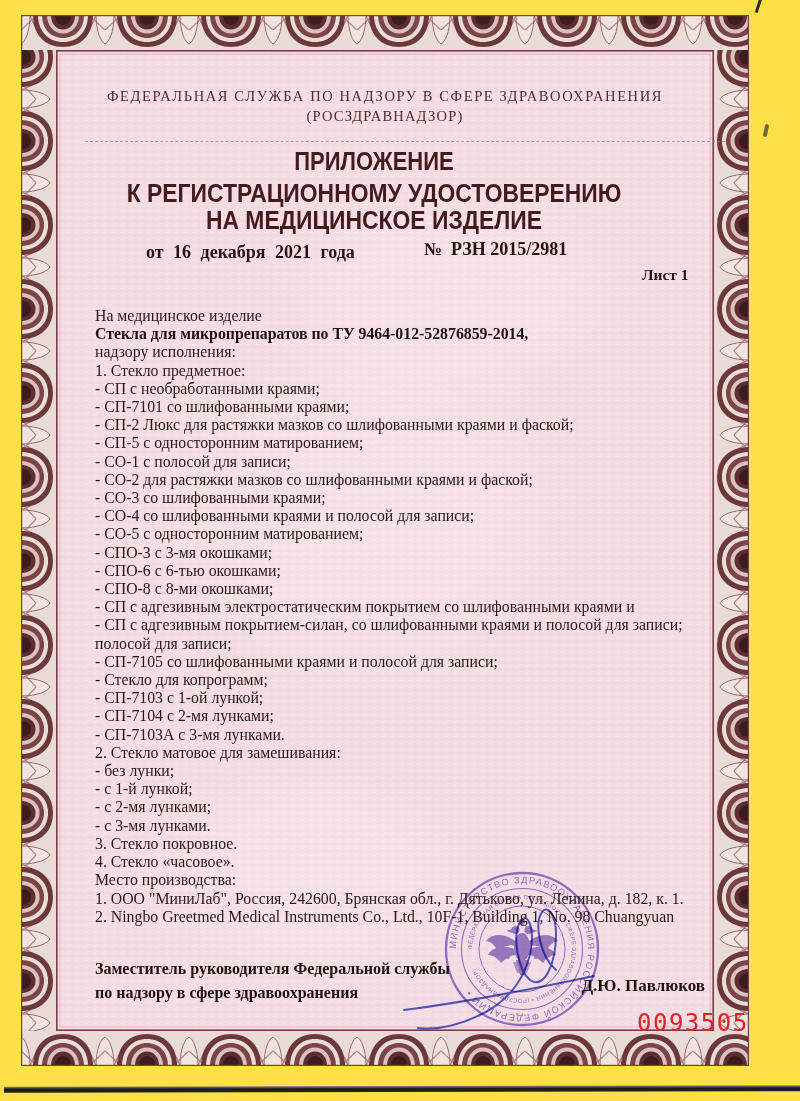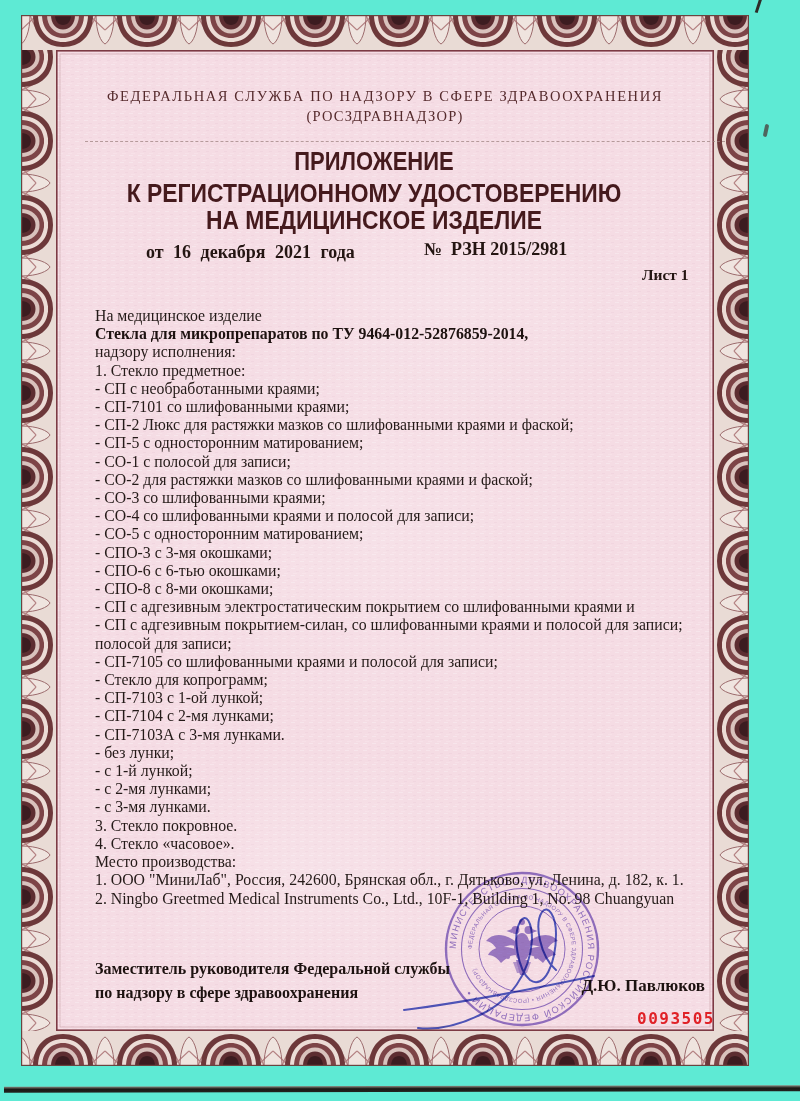--- a/index.html
+++ b/index.html
@@ -1,16 +1,16 @@
 <!DOCTYPE html>
 <html><head>
 <meta charset="utf-8">
 <style>
   html,body{margin:0;padding:0;background:#e8e8e8;}
-  .scan{position:relative;width:800px;height:1101px;background:#5eead4;overflow:hidden;
+  .scan{position:relative;width:800px;height:1101px;background:#fde047;overflow:hidden;
         font-family:"Liberation Serif",serif;}
   .abs{position:absolute;}
   
   .authority{left:56px;width:658px;text-align:center;color:#552a2c;
              font-size:14.5px;letter-spacing:1.6px;font-weight:500;}
   .auth1{top:88px;} .auth2{top:108px;letter-spacing:1.2px;}
   .sep-line{top:141px;left:85px;width:640px;border-top:1px dashed #9b7d7b;opacity:.7;}
   .title-line{left:40px;width:668px;text-align:center;color:#451a1d;
               font-family:"Liberation Sans",sans-serif;font-weight:700;
               transform:scaleX(.88);}
@@ -23,21 +23,21 @@
   .m-sheet{left:642px;top:266px;font-size:15.5px;}
   .doc-lines{left:95px;top:307px;width:616px;color:#241a18;font-size:15.8px;
              line-height:18.2px;}
   .doc-line{white-space:nowrap;}
   .doc-line.bold{font-weight:700;color:#1d1210;}
   .sig{color:#1d1210;font-weight:700;font-size:16px;white-space:nowrap;}
   .sig1{left:95px;top:960px;}
   .sig2{left:95px;top:984px;}
   .sig-name{left:555px;top:976px;width:150px;text-align:right;font-size:17px;}
   .serial{left:637px;top:1009px;color:#e02127;font-family:"DejaVu Sans Mono",monospace;
-          font-size:16px;letter-spacing:1.5px;font-weight:700;}
+          font-size:24px;letter-spacing:1.5px;font-weight:400;}
   
   .stamp{left:436px;top:863px;width:172px;height:172px;mix-blend-mode:multiply;
          opacity:.94;filter:blur(.35px);}
   .signature{left:398px;top:878px;width:230px;height:160px;mix-blend-mode:multiply;}
   
   .art-slash{left:757px;top:-2px;width:3px;height:15px;background:#2e2c28;
              transform:rotate(18deg);}
   .art-speck{left:764px;top:124px;width:4px;height:13px;background:#4a4540;
              border-radius:2px;transform:rotate(12deg);opacity:.8;}
   .art-bottom{left:4px;top:1086px;width:796px;height:6px;transform:rotate(-.1deg);
@@ -156,20 +156,21 @@
 
 
       <div class="doc-line">- Стекло для копрограмм;</div>
 
       <div class="doc-line">- СП-7103 с 1-ой лункой;</div>
 
       <div class="doc-line">- СП-7104 с 2-мя лунками;</div>
 
       <div class="doc-line">- СП-7103А с 3-мя лунками.</div>
 
+      <div class="doc-line">2. Стекло матовое для замешивания:</div>
 
       <div class="doc-line">- без лунки;</div>
 
       <div class="doc-line">- с 1-й лункой;</div>
 
       <div class="doc-line">- с 2-мя лунками;</div>
 
       <div class="doc-line">- с 3-мя лунками.</div>
 
       <div class="doc-line">3. Стекло покровное.</div>

